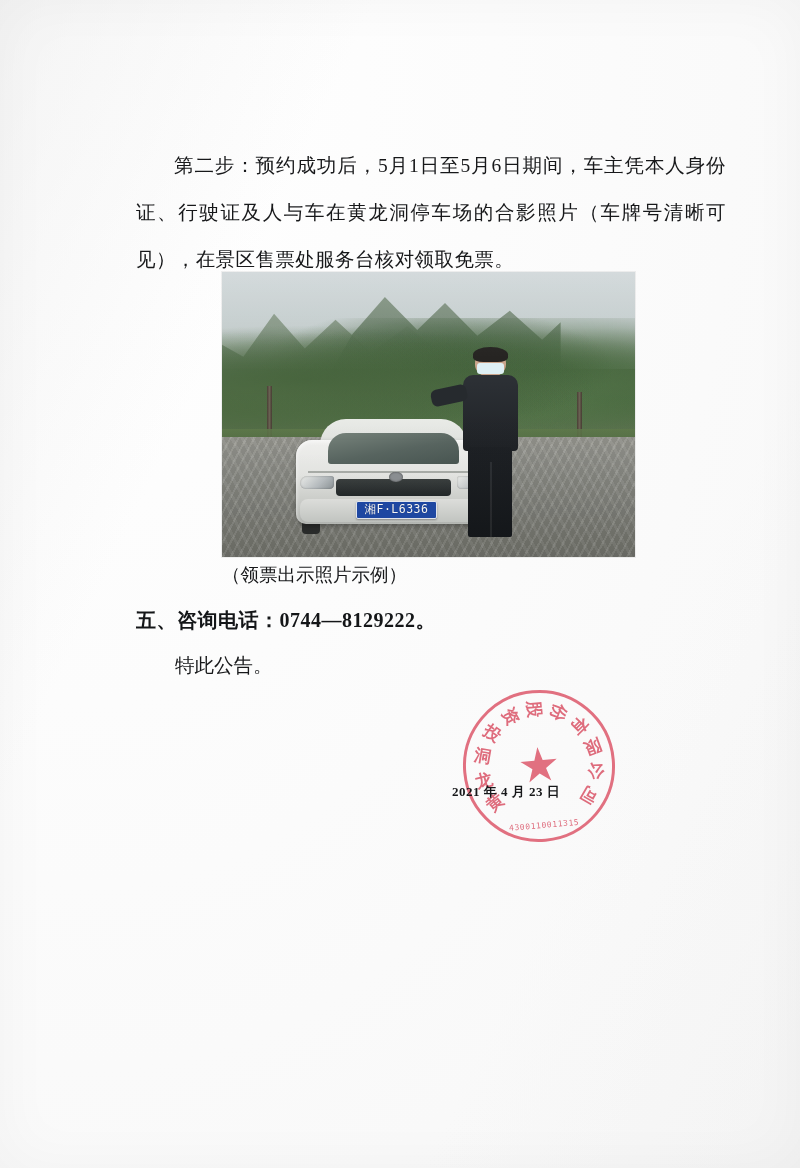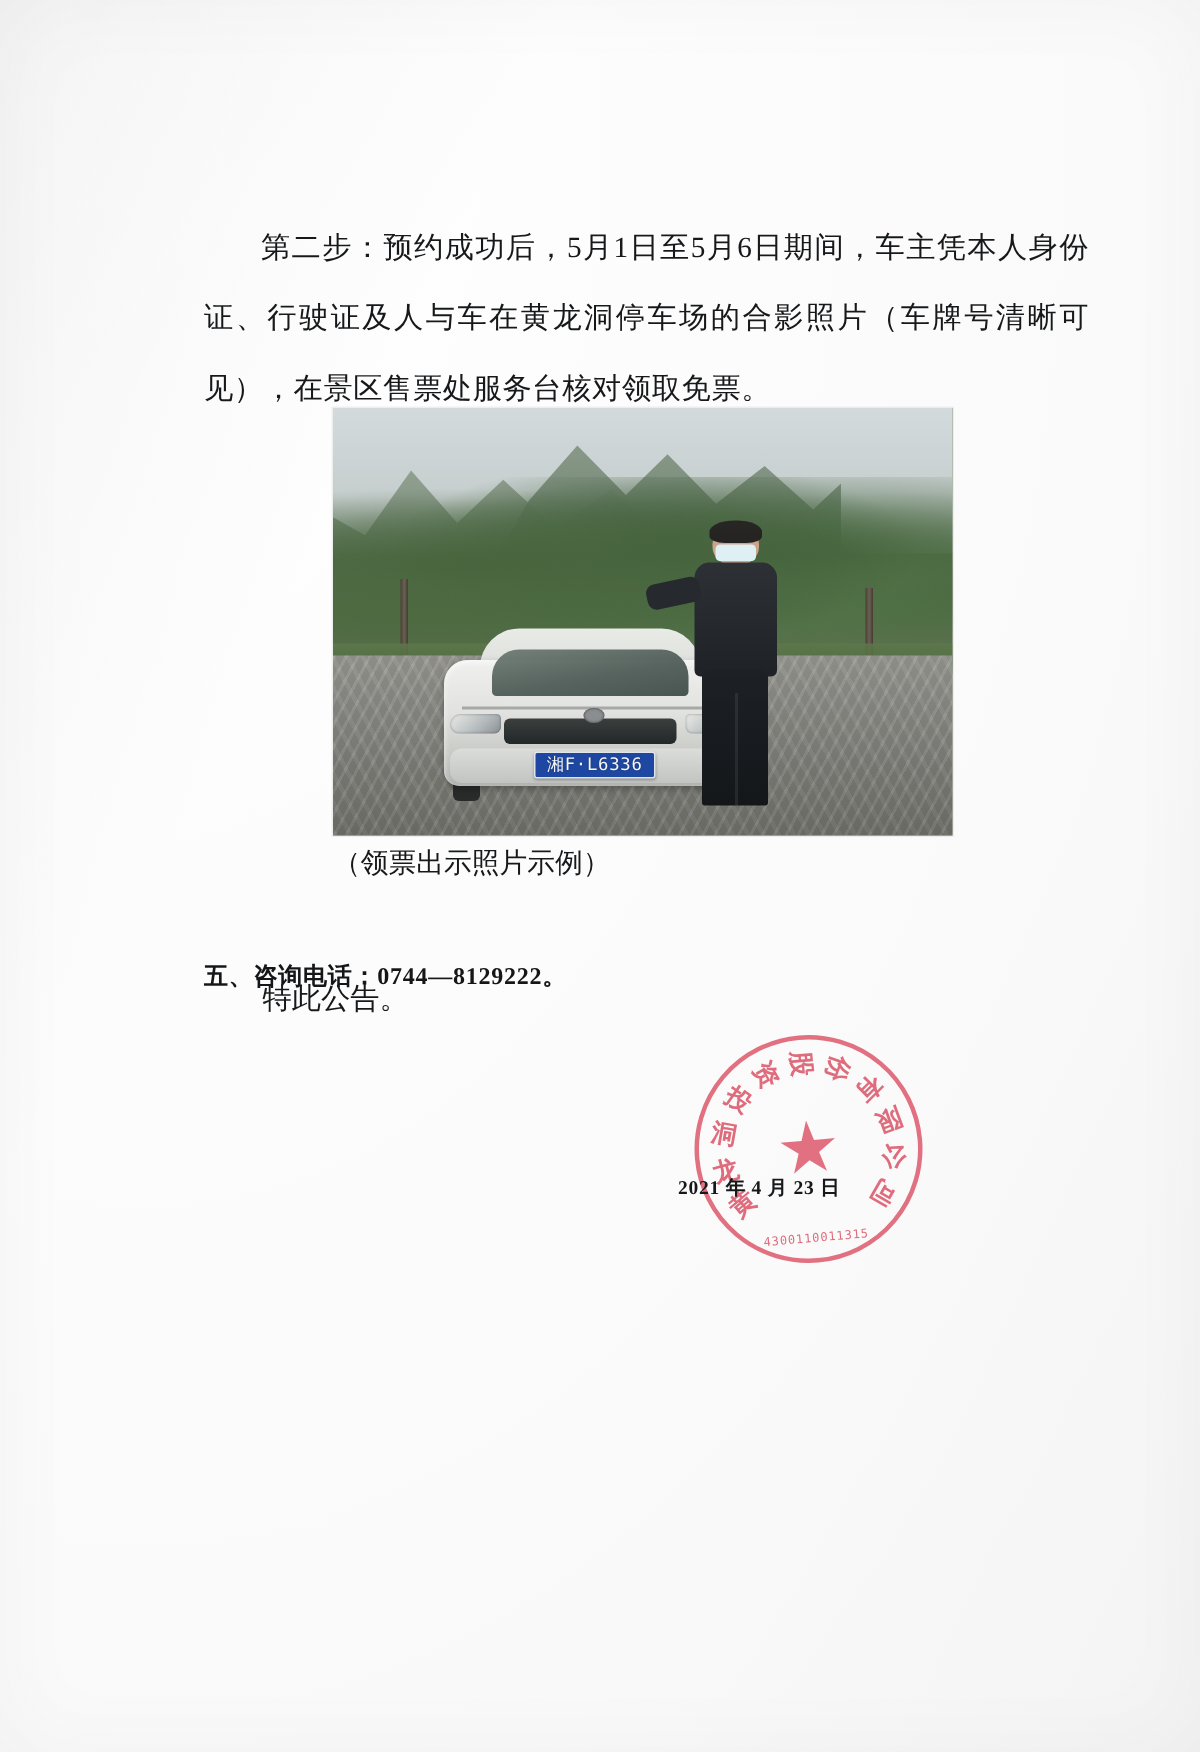--- a/index.html
+++ b/index.html
@@ -220,25 +220,24 @@
     left: 222px;
     top: 562px;
     width: 413px;
     font-size: 18.5px;
     color: #17181a;
   }
   #section5 {
     position: absolute;
     left: 136px;
     top: 607px;
-    font-size: 16px;
+    font-size: 20px;
     font-weight: bold;
     letter-spacing: 0.5px;
     color: #141618;
-    margin-top: 34px;
   }
   #notice {
     position: absolute;
     left: 175px;
     top: 652px;
     font-size: 19.5px;
     color: #17181a;
   }
   #signer {
     position: absolute;

